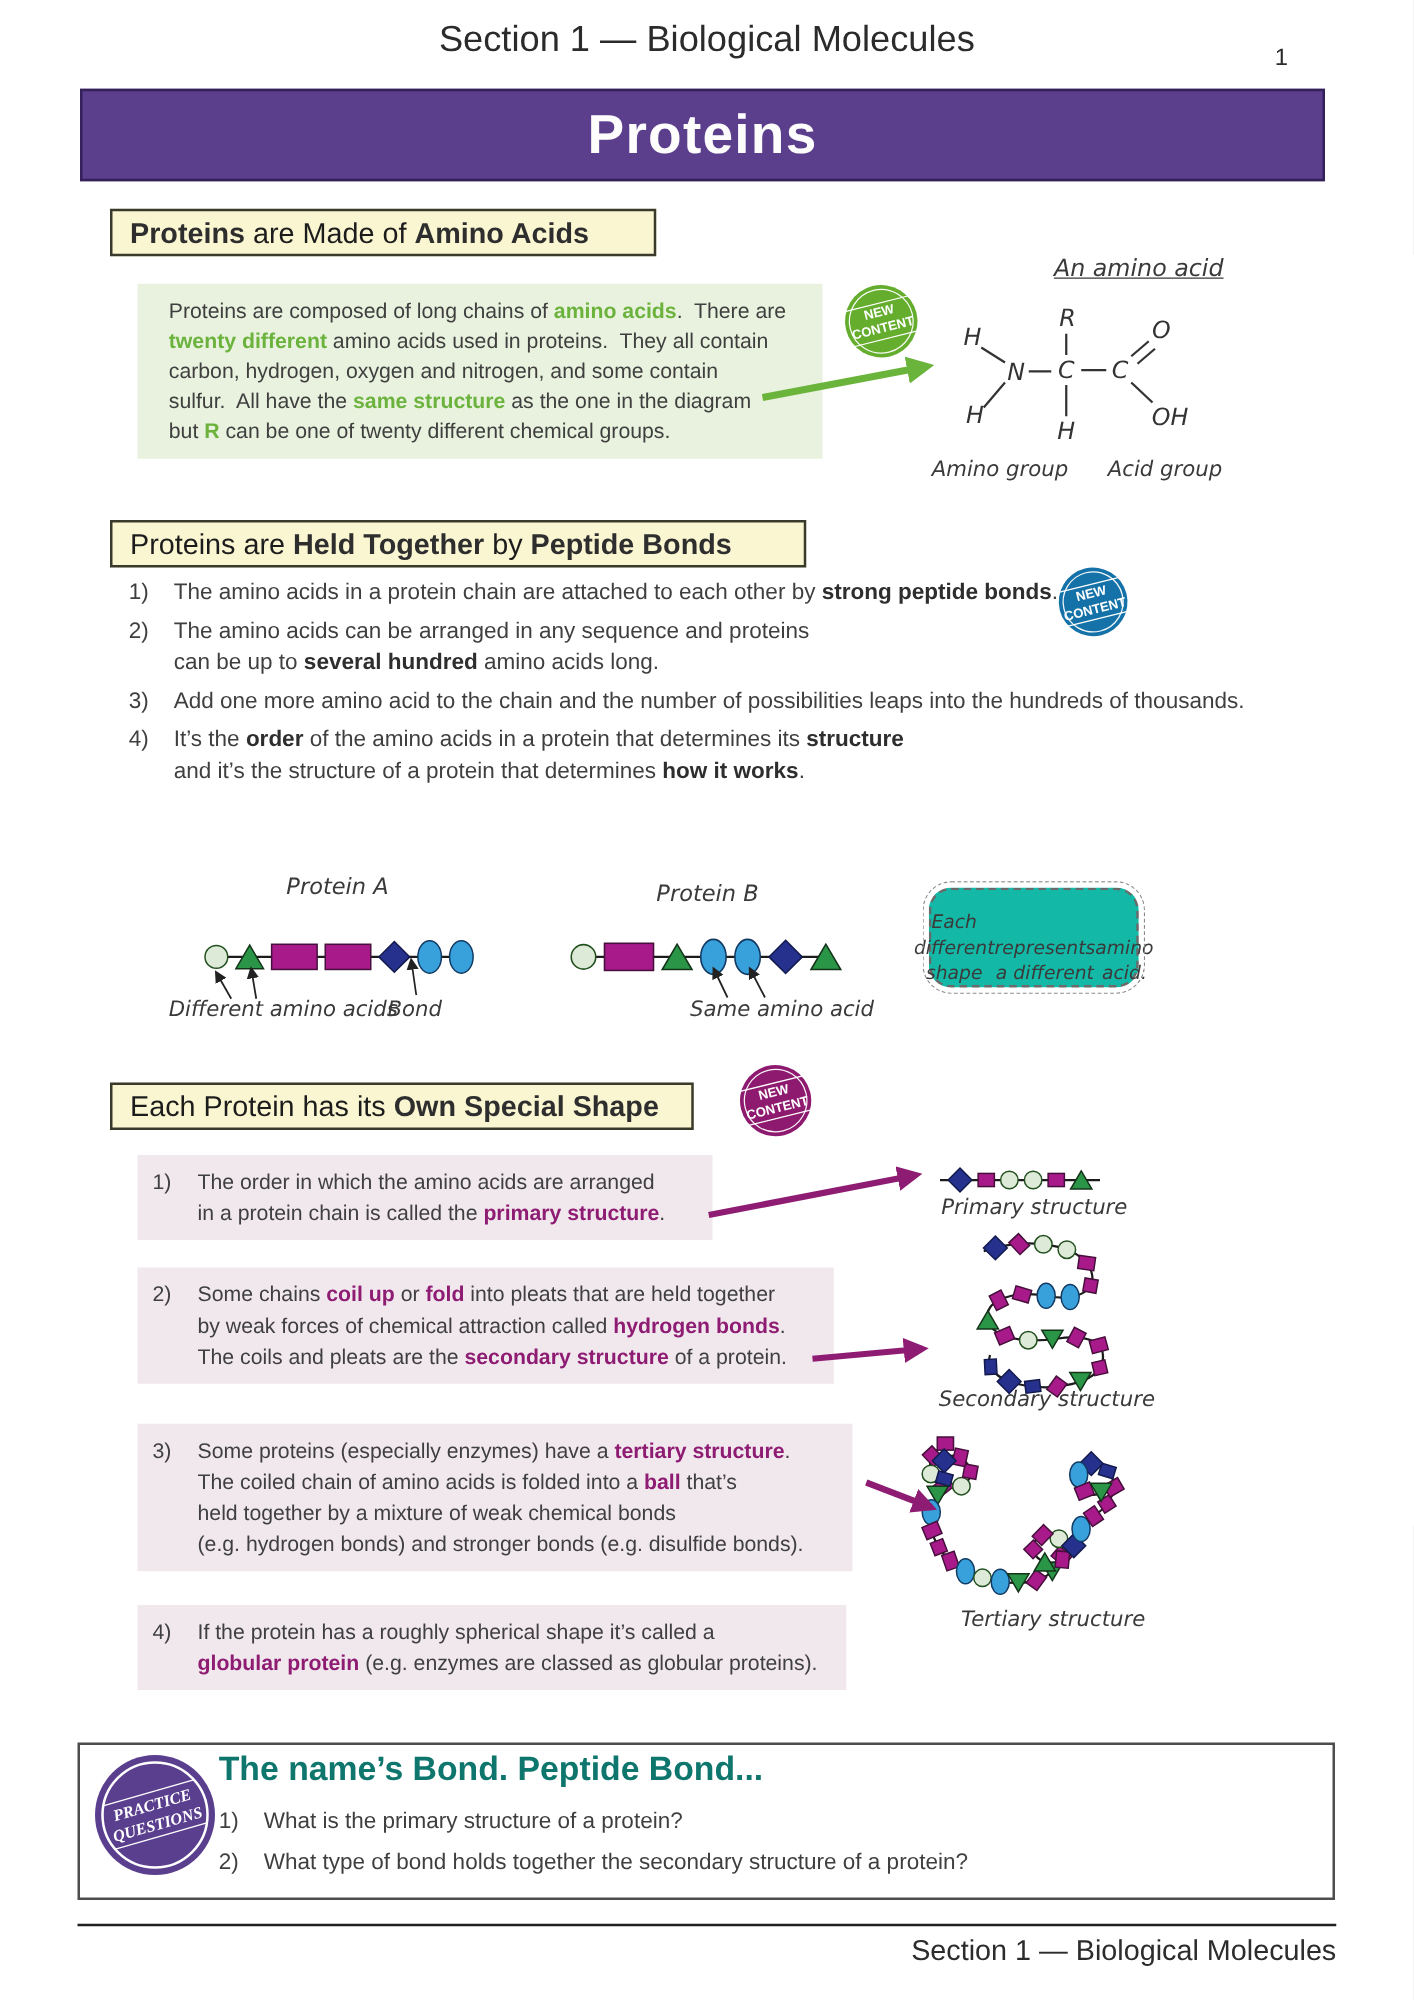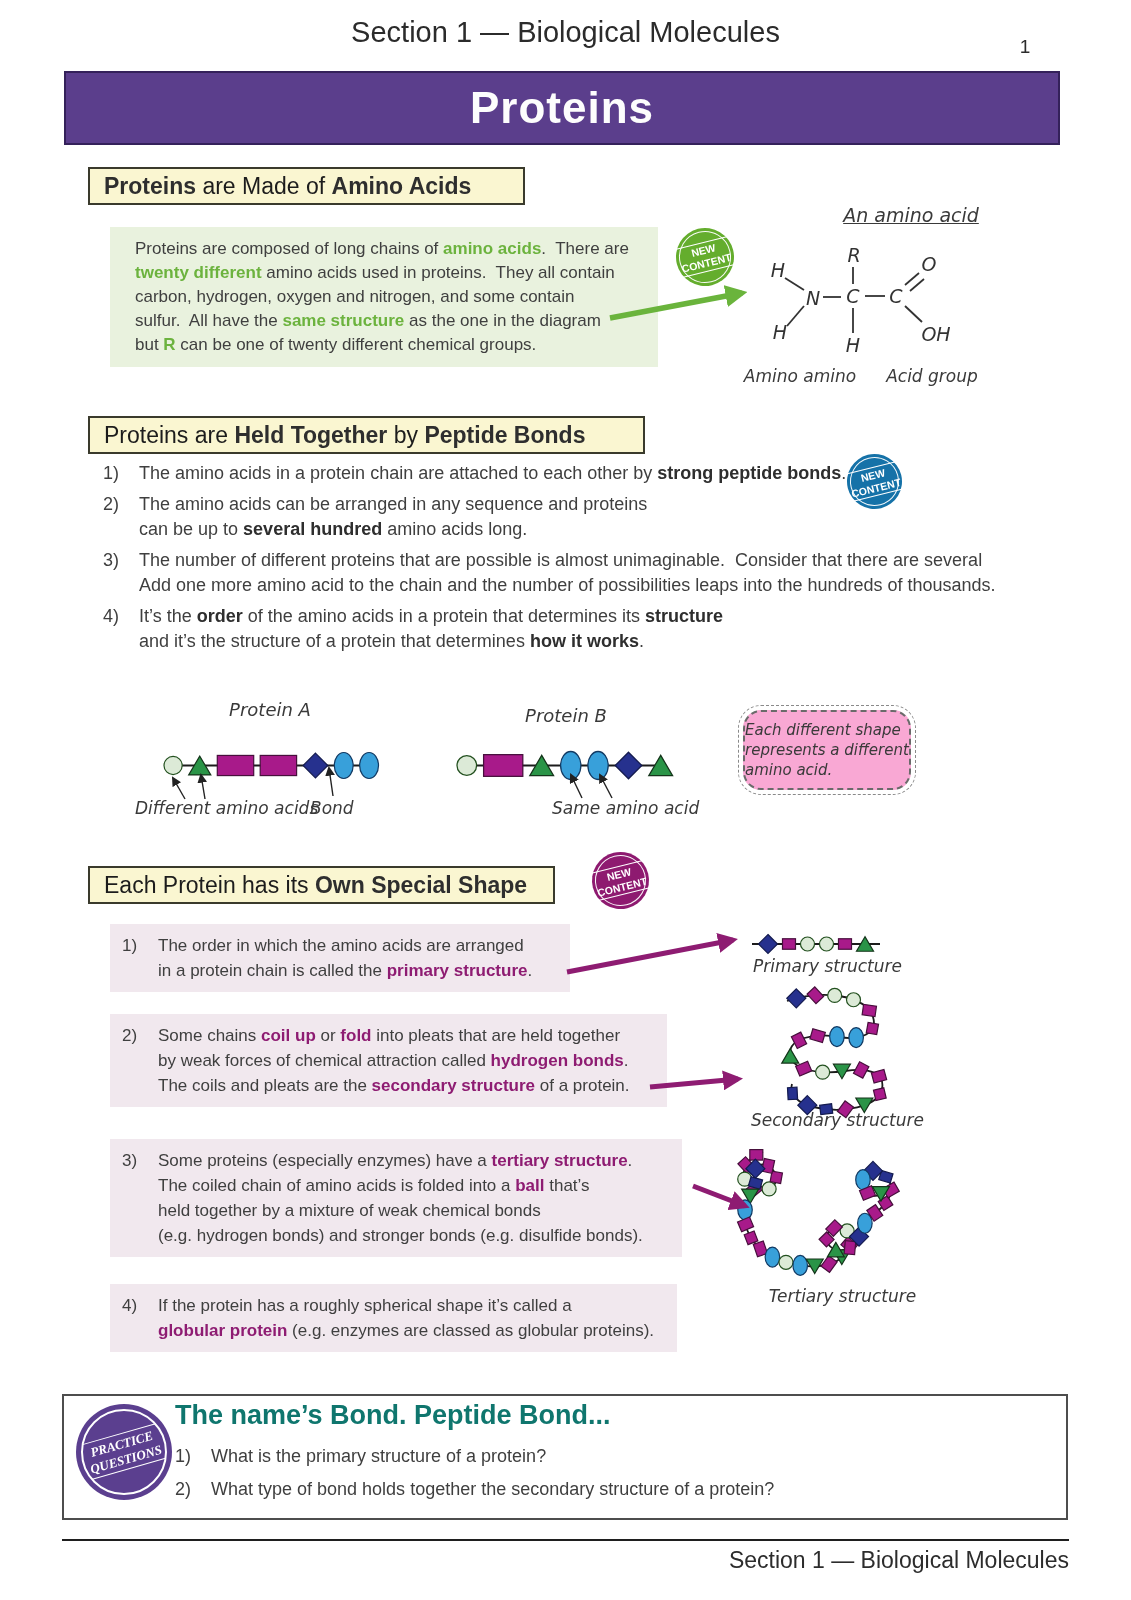--- a/index.html
+++ b/index.html
@@ -44,22 +44,22 @@
   .badge.purple{background:#8e1a70;}
   
   .stamp{position:absolute;left:76px;top:1404px;width:96px;height:96px;border-radius:50%;background:#5b3f8f;
          display:flex;align-items:center;justify-content:center;}
   .stamp::before{content:'';position:absolute;inset:5px;border:2px solid #fff;border-radius:50%;}
   .stamp .lbl{transform:rotate(-16deg);color:#fff;font-family:"Liberation Serif",serif;font-style:italic;
               font-weight:bold;font-size:13px;line-height:1.2;text-align:center;
               border-top:1.5px solid #fff;border-bottom:1.5px solid #fff;padding:2px 1px;position:relative;}
   
   .note{top:710px;left:743px;width:168px;height:80px;border:2px dashed #6a6a6a;outline:1.5px dashed #8a8a8a;
-        outline-offset:4px;border-radius:18px;box-sizing:border-box;display:flex;align-items:flex-start;
-        justify-content:center;font-size:15px;line-height:1.35;text-align:center;background:#f9a8d4;flex-direction:column;}
+        outline-offset:4px;border-radius:18px;box-sizing:border-box;display:flex;align-items:flex-end;
+        justify-content:center;font-size:15px;line-height:1.35;text-align:center;background:#14b8a6;}
   
   .practicebox{top:1394px;left:62px;width:1006px;height:126px;border:2.5px solid #4d4d4d;box-sizing:border-box;background:#fff;}
   .practice-title{top:1400px;left:175px;font-size:27px;font-weight:bold;color:#0f766e;}
   
   .footer-rule{top:1539px;left:62px;width:1007px;border-top:2px solid #1f1f1f;}
   .footer-text{top:1547px;left:560px;width:509px;text-align:right;font-size:23px;color:#2c2c2c;}
   svg{display:block;}
   .atom{font-family:"DejaVu Sans",sans-serif;font-style:italic;font-size:19px;fill:#333;}
 </style>
 </head>
@@ -106,21 +106,21 @@
       <text class="atom" x="47" y="107">H</text>
       <text class="atom" x="80" y="73">N</text>
       <text class="atom" x="120" y="71">C</text>
       <text class="atom" x="121" y="30">R</text>
       <text class="atom" x="120" y="120">H</text>
       <text class="atom" x="163" y="71">C</text>
       <text class="atom" x="196" y="39">O</text>
       <text class="atom" x="203" y="109">OH</text>
     </g>
   </svg>
-  <div class="abs hand ctr" style="left:740px;top:366px;width:120px;font-size:17px;">Amino amino</div>
+  <div class="abs hand ctr" style="left:740px;top:366px;width:120px;font-size:17px;">Amino group</div>
   <div class="abs hand ctr" style="left:872px;top:366px;width:120px;font-size:17px;">Acid group</div>
 
   <div class="abs hbox" style="left:88px;top:416px;width:557px;"><span>Proteins are </span><span class="st-b">Held Together</span><span> by </span><span class="st-b">Peptide Bonds</span></div>
 
   <div class="badge blue" style="left:847px;top:454px;width:55px;height:55px;">
     <span class="lbl"><span>NEW</span><br><span>CONTENT</span></span>
   </div>
 
   <div class="abs" id="s2-list">
       <div class="li">
@@ -132,21 +132,20 @@
       <div class="li">
         <span class="li-num">2)</span>
         <div class="li-body">
           <div class="ln"><span>The amino acids can be arranged in any sequence and proteins</span></div>
           <div class="ln"><span>can be up to </span><span class="st-b">several hundred</span><span> amino acids long.</span></div>
         </div>
       </div>
       <div class="li">
         <span class="li-num">3)</span>
         <div class="li-body">
-          <div class="ln"><span>The number of different proteins that are possible is almost unimaginable.  Consider that there are several</span></div>
           <div class="ln"><span>Add one more amino acid to the chain and the number of possibilities leaps into the hundreds of thousands.</span></div>
         </div>
       </div>
       <div class="li">
         <span class="li-num">4)</span>
         <div class="li-body">
           <div class="ln"><span>It’s the </span><span class="st-b">order</span><span> of the amino acids in a protein that determines its </span><span class="st-b">structure</span></div>
           <div class="ln"><span>and it’s the structure of a protein that determines </span><span class="st-b">how it works</span><span>.</span></div>
         </div>
       </div>

